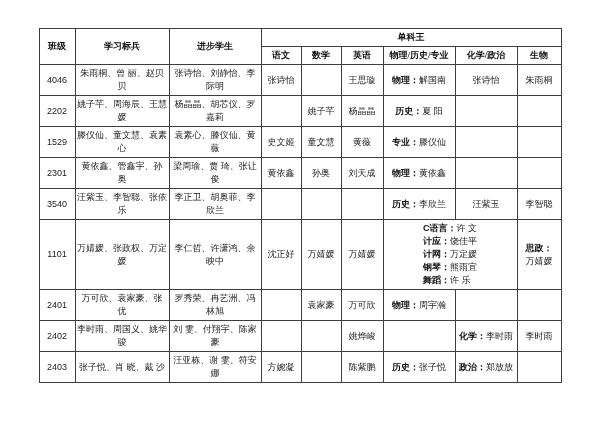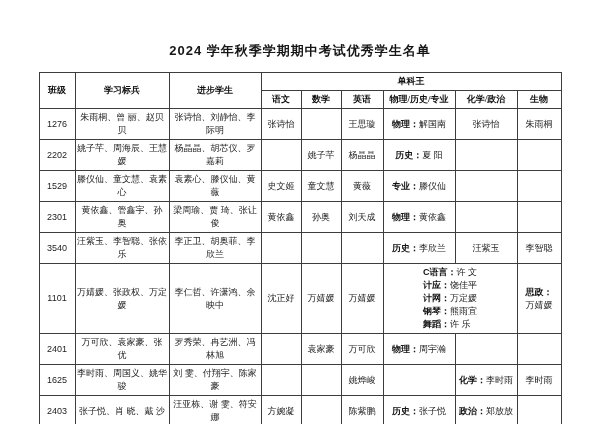--- a/index.html
+++ b/index.html
@@ -49,21 +49,20 @@
   .entries{display:inline-block;text-align:left;}
   .entries.single{text-align:center;display:block;}
   .entries .entry{white-space:nowrap;}
   .entries .entry b{font-weight:bold;color:#111;text-align:right;}
   .entry.stacked{white-space:normal;text-align:center;}
 </style>
 </head>
 <body>
 
 <div class="page">
-  <div class="doc-title">2024 学年秋季学期期中考试优秀学生名单</div>
 
   <table class="students">
     <colgroup>
       <col class="c-class">
         <col class="c-models">
         <col class="c-progress">
       <col class="c-yw">
         <col class="c-sx">
         <col class="c-yy">
       <col class="c-wl">
@@ -81,21 +80,21 @@
         <th>语文</th>
         <th>数学</th>
         <th>英语</th>
         <th>物理/历史/专业</th>
         <th>化学/政治</th>
         <th>生物</th>
       </tr>
     </thead>
     <tbody>
         <tr>
-          <td>1276</td>
+          <td>4046</td>
           <td class="models-cell">朱雨桐、曾 丽、赵贝贝</td>
           <td>张诗怡、刘静怡、李际明</td>
           <td>张诗怡</td>
           <td></td>
           <td>王思璇</td>
           <td>
             <div class="entries single">
               <div class="entry"><b>物理：</b>解国南</div>
             </div>
           </td>
@@ -181,21 +180,21 @@
           <td>万可欣</td>
           <td>
             <div class="entries single">
               <div class="entry"><b>物理：</b>周宇瀚</div>
             </div>
           </td>
           <td></td>
           <td></td>
         </tr>
         <tr>
-          <td>1625</td>
+          <td>2402</td>
           <td class="models-cell">李时雨、周国义、姚华骏</td>
           <td>刘 雯、付翔宇、陈家豪</td>
           <td></td>
           <td></td>
           <td>姚烨峻</td>
           <td></td>
           <td>
             <div class="entries single">
               <div class="entry"><b>化学：</b>李时雨</div>
             </div>

